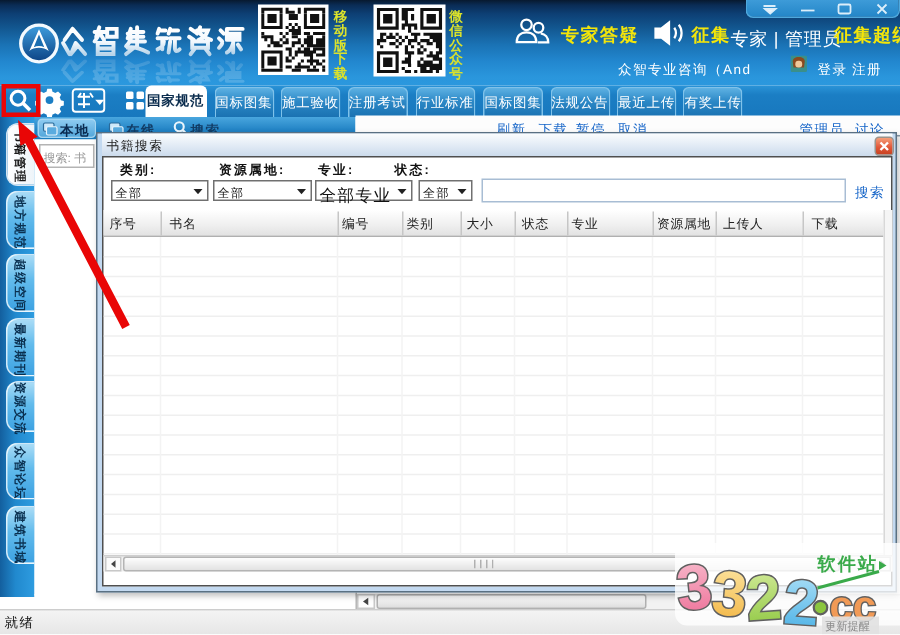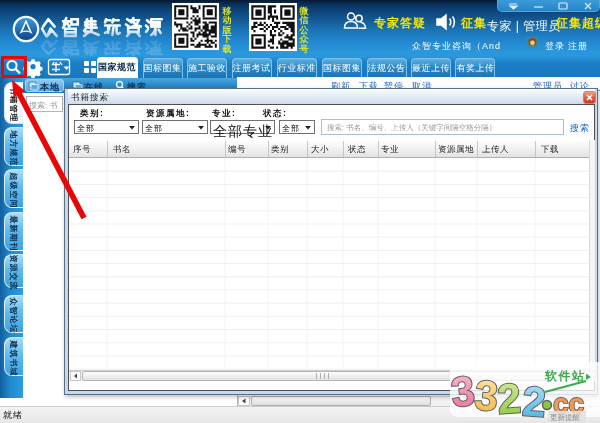--- a/index.html
+++ b/index.html
@@ -247,31 +247,30 @@
 <div class="ab" style="left:77px;top:123px;font-size:8px;color:#111;letter-spacing:1px">全部</div>
 <svg class="ab" style="left:126px;top:121px" width="12" height="12">
       <path d="M3 5l3 3.5L9 5z" fill="#222"></path>
     </svg>
 <div class="ab" style="left:142px;top:120px;width:66px;height:14px;background:#fff;border:1px solid #707070"></div>
 <div class="ab" style="left:145px;top:123px;font-size:8px;color:#111;letter-spacing:1px">全部</div>
 <svg class="ab" style="left:195px;top:121px" width="12" height="12">
       <path d="M3 5l3 3.5L9 5z" fill="#222"></path>
     </svg>
 <div class="ab" style="left:210px;top:120px;width:65px;height:14px;background:#fff;border:1px solid #707070"></div>
-<div class="ab" style="left:213px;top:123px;font-size:14px;color:#111;letter-spacing:1px">全部专业</div>
+<div class="ab" style="left:213px;top:123px;font-size:11px;color:#111;letter-spacing:1px">全部专业</div>
 <svg class="ab" style="left:262px;top:121px" width="12" height="12">
       <path d="M3 5l3 3.5L9 5z" fill="#222"></path>
     </svg>
 <div class="ab" style="left:279px;top:120px;width:36px;height:14px;background:#fff;border:1px solid #707070"></div>
 <div class="ab" style="left:282px;top:123px;font-size:8px;color:#111;letter-spacing:1px">全部</div>
 <svg class="ab" style="left:302px;top:121px" width="12" height="12">
       <path d="M3 5l3 3.5L9 5z" fill="#222"></path>
     </svg>
 <div class="ab" style="left:321px;top:119px;width:243px;height:16px;background:#fff;border:1px solid #a8bdd4"></div>
-<div class="ab" style="left:327px;top:123px;font-size:7.5px;color:#9a9a9a">搜索: 书名、编号、上传人（关键字间隔空格分隔）</div>
 <div class="ab cn" style="left:570px;top:122px;font-size:9px;color:#1464c8">搜索</div>
 <div class="ab" style="left:69px;top:140px;width:520px;height:18px;background:linear-gradient(180deg,#ffffff,#efefef 60%,#e2e2e2);border-bottom:1px solid #b0b0b0"></div>
 <div class="ab" style="left:107px;top:141px;width:1px;height:16px;background:#c6c6c6"></div>
 <div class="ab" style="left:225px;top:141px;width:1px;height:16px;background:#c6c6c6"></div>
 <div class="ab" style="left:268px;top:141px;width:1px;height:16px;background:#c6c6c6"></div>
 <div class="ab" style="left:307px;top:141px;width:1px;height:16px;background:#c6c6c6"></div>
 <div class="ab" style="left:343px;top:141px;width:1px;height:16px;background:#c6c6c6"></div>
 <div class="ab" style="left:378px;top:141px;width:1px;height:16px;background:#c6c6c6"></div>
 <div class="ab" style="left:435px;top:141px;width:1px;height:16px;background:#c6c6c6"></div>
 <div class="ab" style="left:477px;top:141px;width:1px;height:16px;background:#c6c6c6"></div>

